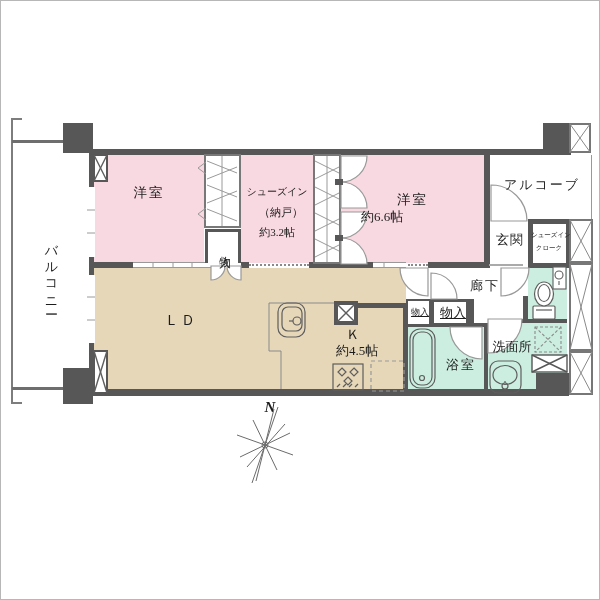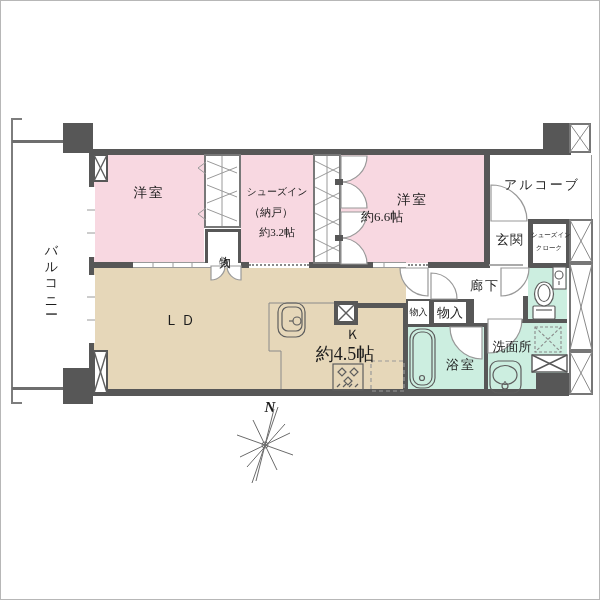--- a/index.html
+++ b/index.html
@@ -6,21 +6,21 @@
   .plan{position:relative;width:598px;height:598px;border:1px solid #b7b7b7;background:#fff;overflow:hidden;
         font-family:"Liberation Serif","DejaVu Serif",serif;color:#1c1c1c;}
   .abs{position:absolute;box-sizing:border-box;}
   .fill-pink{background:#f8d8e1;}
   .fill-beige{background:#e6d7b9;}
   .fill-wet{background:#cceee0;}
   .w{position:absolute;box-sizing:border-box;background:#575757;}
   .whitebox{position:absolute;box-sizing:border-box;background:#fff;}
   .lbl{position:absolute;box-sizing:border-box;text-align:center;white-space:nowrap;line-height:1.3;}
   .vtext{writing-mode:vertical-rl;text-orientation:upright;}
-  .flexc{display:flex;align-items:center;justify-content:center;}
+  .flexc{display:flex;align-items:center;justify-content:flex-end;text-decoration:underline;}
   svg{position:absolute;left:0;top:0;pointer-events:none;}
 </style>
 </head>
 <body>
 
 <div class="plan">
 
   <div class="abs fill-pink" style="left:93px;top:153px;width:110px;height:109px;"></div>
   <div class="abs fill-pink" style="left:240px;top:153px;width:72px;height:109px;"></div>
   <div class="abs fill-pink" style="left:340px;top:153px;width:143px;height:109px;"></div>
@@ -229,37 +229,37 @@
       <circle cx="264" cy="444" r="3"></circle>
     </g>
     <text x="269" y="411" text-anchor="middle" font-size="15" font-style="italic" font-weight="bold" fill="#1c1c1c" font-family="'Liberation Serif',serif">N</text>
   </svg>
 
   <div class="lbl vtext" style="left:38px;top:222px;width:20px;height:100px;font-size:13px;letter-spacing:3px;">バルコニー</div>
 
   <div class="lbl" style="left:93px;top:183px;width:110px;font-size:13.5px;letter-spacing:2px;">洋室</div>
 
   <div class="lbl" style="left:238px;top:184px;width:76px;font-size:10px;">シューズイン</div>
-  <div class="lbl" style="left:238px;top:204px;width:64px;font-size:11px;">（納戸）</div>
+  <div class="lbl" style="left:238px;top:204px;width:64px;font-size:11px;text-align:right;">（納戸）</div>
   <div class="lbl" style="left:238px;top:224px;width:76px;font-size:11px;">約3.2帖</div>
 
   <div class="lbl" style="left:340px;top:190px;width:143px;font-size:13.5px;letter-spacing:2px;">洋室</div>
   <div class="lbl" style="left:320px;top:208px;width:122px;font-size:13px;">約6.6帖</div>
 
   <div class="lbl" style="left:495px;top:176px;width:92px;font-size:13px;letter-spacing:2px;">アルコーブ</div>
   <div class="lbl" style="left:488px;top:231px;width:42px;font-size:13px;letter-spacing:1px;">玄関</div>
 
   <div class="lbl" style="left:530px;top:230px;width:36px;font-size:6.5px;">シューズイン</div>
   <div class="lbl" style="left:530px;top:243px;width:36px;font-size:6.5px;">クローク</div>
 
   <div class="lbl" style="left:463px;top:277px;width:42px;font-size:13px;letter-spacing:2px;">廊下</div>
 
   <div class="lbl vtext" style="left:213px;top:230px;width:18px;height:32px;font-size:11.5px;">物入</div>
 
   <div class="lbl" style="left:120px;top:310px;width:120px;font-size:14.5px;letter-spacing:2px;">ＬＤ</div>
 
   <div class="lbl" style="left:322px;top:325px;width:60px;font-size:13.5px;">Ｋ</div>
-  <div class="lbl" style="left:314px;top:342px;width:60px;font-size:18px;">約4.5帖</div>
+  <div class="lbl" style="left:326px;top:342px;width:60px;font-size:13px;">約4.5帖</div>
 
   <div class="lbl" style="left:438px;top:356px;width:44px;font-size:13px;letter-spacing:2px;">浴室</div>
   <div class="lbl" style="left:484px;top:338px;width:54px;font-size:13px;">洗面所</div>
 
 </div>
 
 </body></html>

